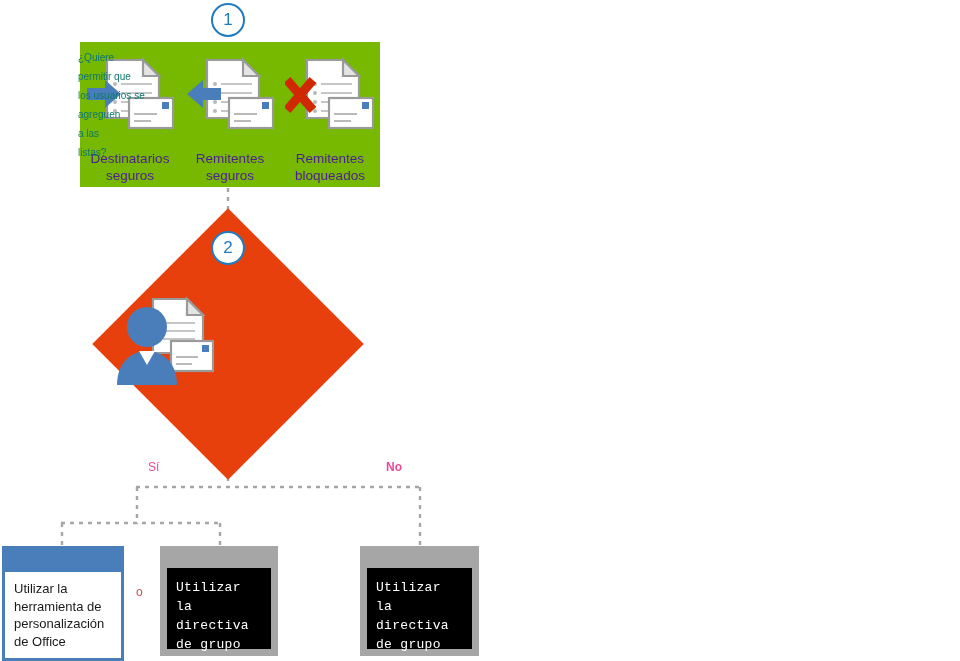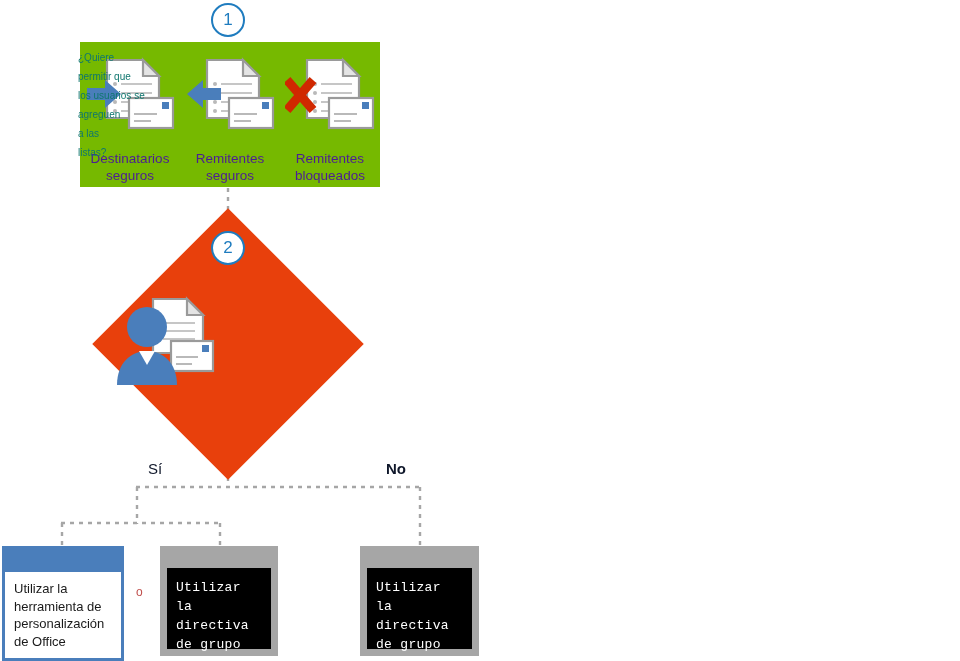--- a/index.html
+++ b/index.html
@@ -106,22 +106,22 @@
   #person-glyph {
     position: absolute;
     left: 113px; top: 295px;
     width: 102px; height: 92px;
     z-index: 16;
   }
 
   
   .branch-label {
     position: absolute;
-    color: #0f172a;
-    font-size: 15px;
+    color: #ec4899;
+    font-size: 12px;
     z-index: 20;
   }
   #label-si { left: 148px; top: 460px; }
   #label-no { left: 386px; top: 460px; font-weight: bold; }
   #label-or {
     position: absolute;
     left: 136px; top: 585px;
     color: #c0504d;
     font-size: 12px;
     z-index: 20;

